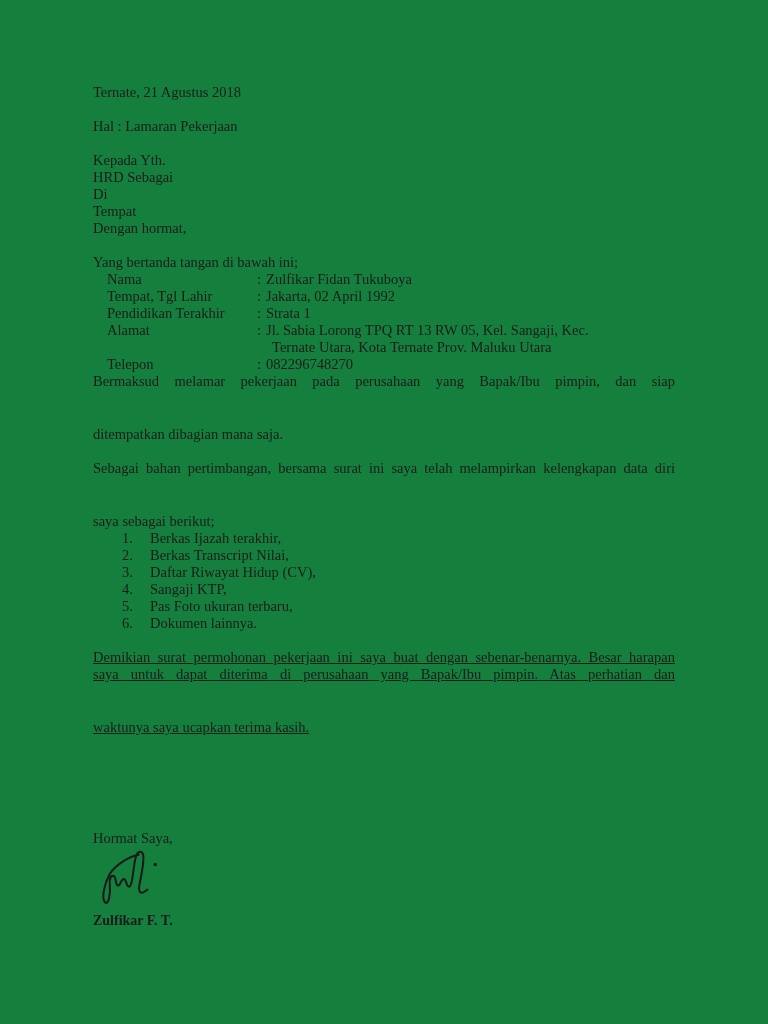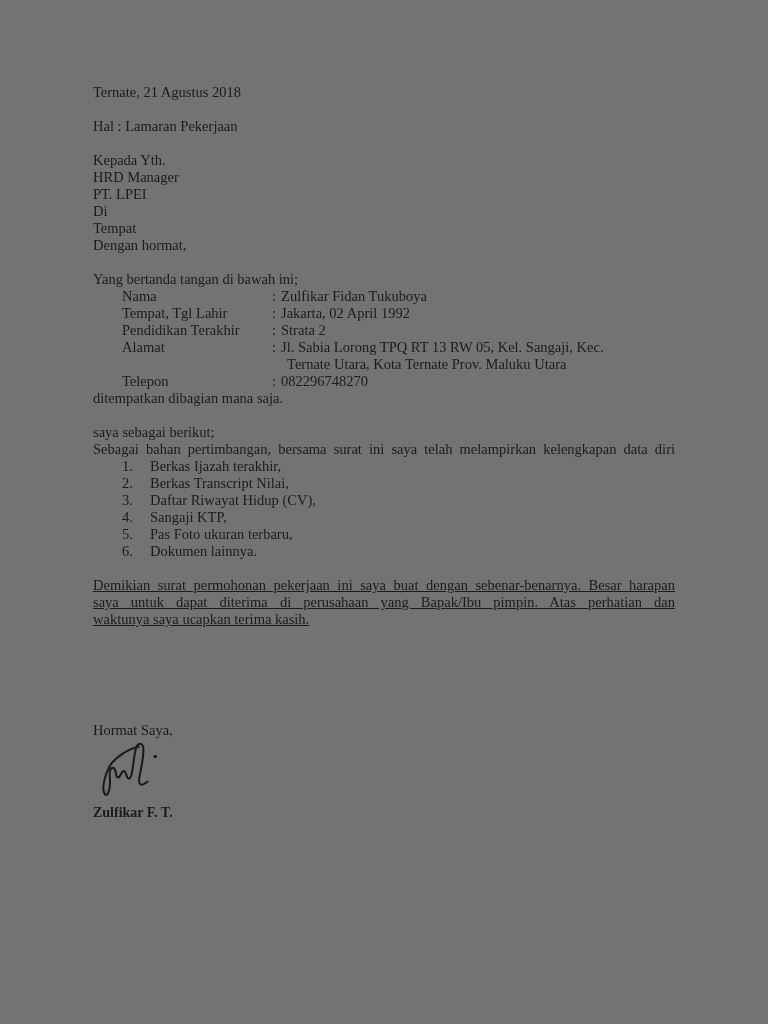--- a/index.html
+++ b/index.html
@@ -1,47 +1,47 @@
 <!DOCTYPE html>
 <html><head>
 <meta charset="utf-8">
 <style>
   html, body { margin: 0; padding: 0; background: #ffffff; }
   .page {
     position: relative;
     width: 768px;
     height: 1024px;
-    background: #737373;
+    background: #15803d;
     overflow: hidden;
   }
   .letter {
     position: absolute;
     left: 93px;
     top: 84px;
     width: 582px;
     font-family: "Liberation Serif", "DejaVu Serif", serif;
     font-size: 14.5px;
     line-height: 17px;
     color: #1b1b1b;
   }
   .line { min-height: 17px; }
   .date-line { margin-bottom: 17px; }
   .subject-line { margin-bottom: 17px; }
   .recipient-block { }
   .salutation { margin-bottom: 17px; }
   
-  .details { margin-left: 29px; }
+  .details { margin-left: 14px; }
   .detail-row { display: flex; align-items: flex-start; }
   .detail-label { width: 150px; flex: 0 0 150px; }
   .detail-colon { flex: 0 0 auto; margin-right: 5px; }
   .detail-value { flex: 1 1 auto; }
   .address-line-2 { padding-left: 6px; }
   
   .jline { text-align: justify; text-align-last: justify; min-height: 17px; }
-  .jline-last { text-align: center; text-align-last: left; }
+  .jline-last { text-align: center; text-align-last: left; margin-top: 36px; }
   .para-gap { margin-top: 17px; }
   
   .attachments { margin-left: 29px; }
   .list-item { display: flex; }
   .item-number { width: 28px; flex: 0 0 28px; }
   .item-text { flex: 1 1 auto; }
   .closing-para { margin-top: 17px; text-decoration: underline; }
   .closing-salutation { margin-top: 94px; }
   .signature-wrap { margin-left: 4px; height: 60px; }
   .signature-name { margin-top: 5px; font-weight: bold; font-size: 14px; }
@@ -51,22 +51,21 @@
 
 <div class="page">
   <div class="letter">
 
     <div class="line date-line">Ternate, 21 Agustus 2018</div>
 
     <div class="line subject-line">Hal : Lamaran Pekerjaan</div>
 
     <div class="recipient-block">
       <div class="line">Kepada Yth.</div>
-      <div class="line">HRD Manager</div>
-      <div class="line">PT. LPEI</div>
+      <div class="line">HRD Sebagai</div>
       <div class="line">Di</div>
       <div class="line">Tempat</div>
     </div>
 
     <div class="line salutation">Dengan hormat,</div>
 
     <div class="line">Yang bertanda tangan di bawah ini;</div>
 
     <div class="details">
       <div class="detail-row">
@@ -75,44 +74,45 @@
         <div class="detail-value">Zulfikar Fidan Tukuboya</div>
       </div>
       <div class="detail-row">
         <div class="detail-label">Tempat, Tgl Lahir</div>
         <div class="detail-colon">:</div>
         <div class="detail-value">Jakarta, 02 April 1992</div>
       </div>
       <div class="detail-row">
         <div class="detail-label">Pendidikan Terakhir</div>
         <div class="detail-colon">:</div>
-        <div class="detail-value">Strata 2</div>
+        <div class="detail-value">Strata 1</div>
       </div>
       <div class="detail-row">
         <div class="detail-label">Alamat</div>
         <div class="detail-colon">:</div>
         <div class="detail-value">
           <div class="line">Jl. Sabia Lorong TPQ RT 13 RW 05, Kel. Sangaji, Kec.</div>
           <div class="line address-line-2">Ternate Utara, Kota Ternate Prov. Maluku Utara</div>
         </div>
       </div>
       <div class="detail-row">
         <div class="detail-label">Telepon</div>
         <div class="detail-colon">:</div>
         <div class="detail-value">082296748270</div>
       </div>
     </div>
 
     <div>
+      <div class="jline">Bermaksud melamar pekerjaan pada perusahaan yang Bapak/Ibu pimpin, dan siap</div>
       <div class="jline jline-last">ditempatkan dibagian mana saja.</div>
     </div>
 
     <div class="para-gap">
+      <div class="jline">Sebagai bahan pertimbangan, bersama surat ini saya telah melampirkan kelengkapan data diri</div>
       <div class="jline jline-last">saya sebagai berikut;</div>
-      <div class="jline">Sebagai bahan pertimbangan, bersama surat ini saya telah melampirkan kelengkapan data diri</div>
     </div>
 
     <div class="attachments">
       <div class="list-item">
         <div class="item-number">1.</div>
         <div class="item-text">Berkas Ijazah terakhir,</div>
       </div>
       <div class="list-item">
         <div class="item-number">2.</div>
         <div class="item-text">Berkas Transcript Nilai,</div>

